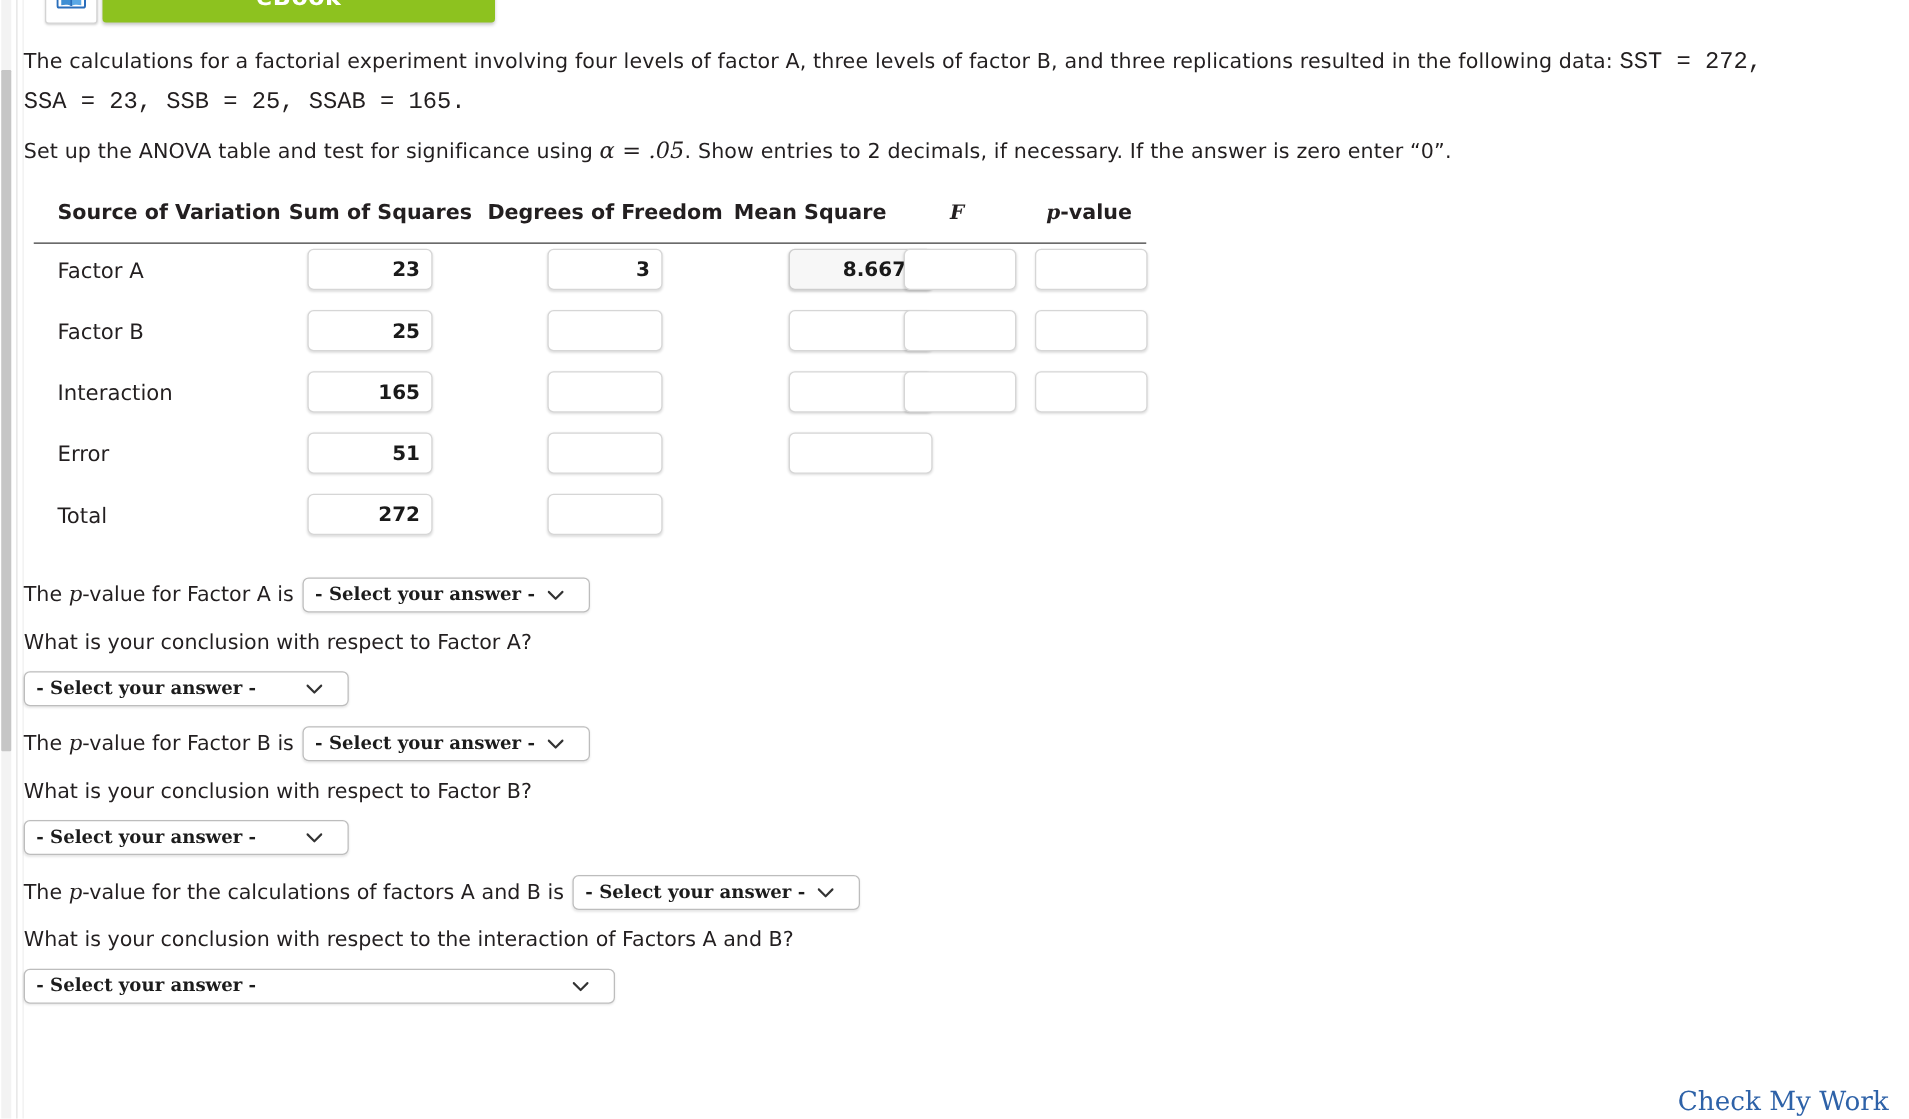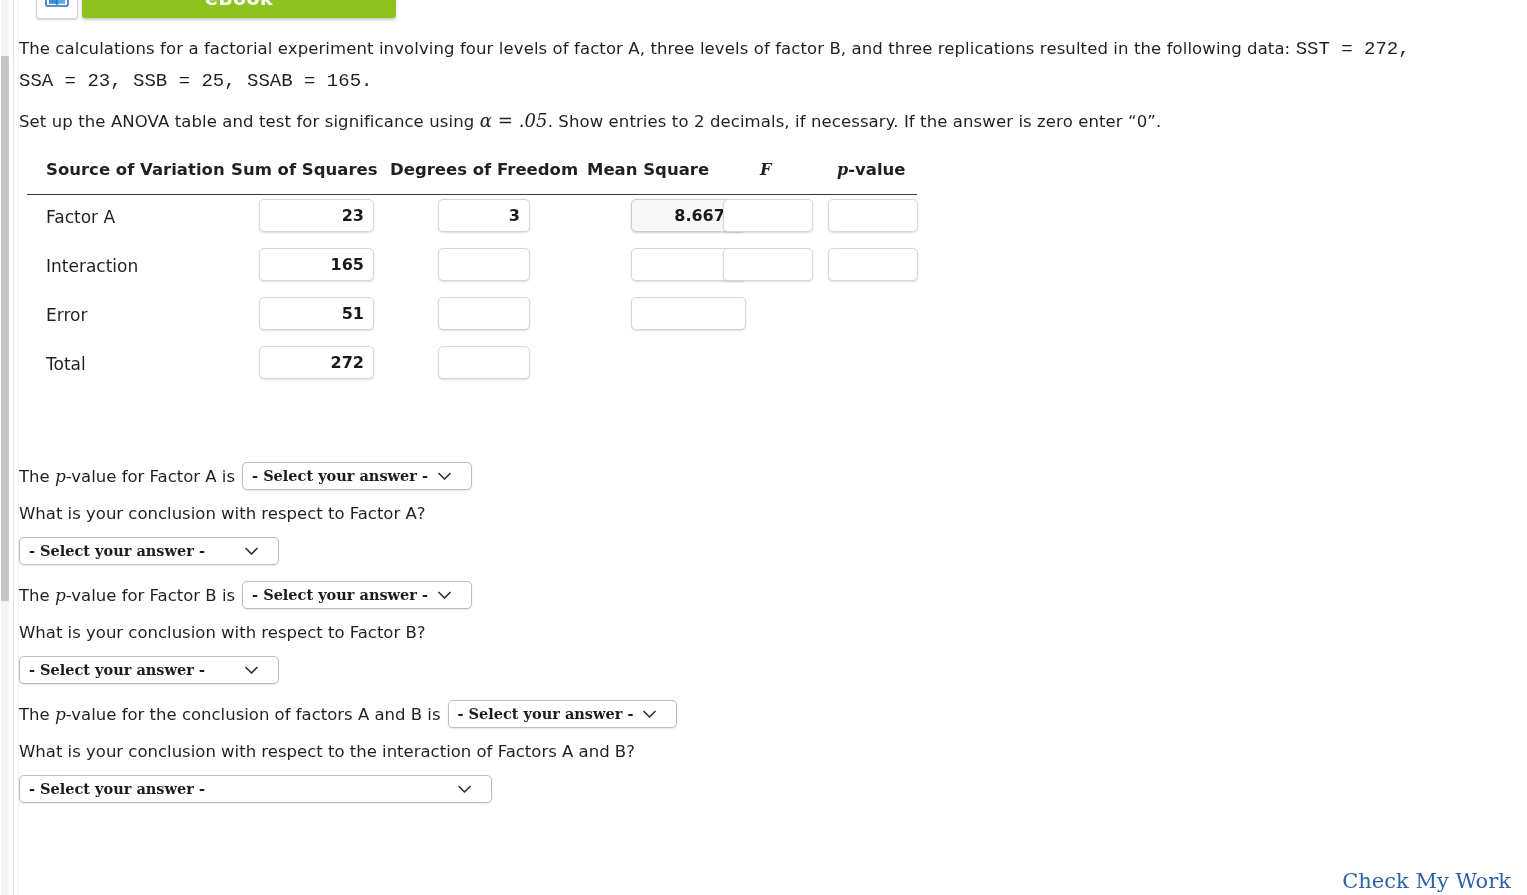--- a/index.html
+++ b/index.html
@@ -170,21 +170,21 @@
     font-family: "DejaVu Sans", "Liberation Sans", sans-serif;
     font-size: 16px;
     font-weight: bold;
     color: #1a1a1a;
     text-align: right;
     padding: 0 9px;
     line-height: 31px;
     overflow: hidden;
     white-space: nowrap;
   }
-  .cell.ss   { left: 232px; width: 115px; }
+  .cell.ss   { left: 219px; width: 100px; }
   .cell.df   { left: 411px; width: 92px; }
   .cell.ms   { left: 604px; width: 115px; }
   .cell.f    { left: 696px; width: 90px; }
   .cell.pv   { left: 801px; width: 90px; }
 
   .cell.focused {
     background: #f7f7f7;
     border-color: #cdcdcd;
     box-shadow: 0 1px 2px rgba(0,0,0,.18);
   }
@@ -293,20 +293,28 @@
 
     <div class="arow">
       <div class="rlabel">Factor A</div>
       <div class="cell ss">23</div>
       <div class="cell df">3</div>
       <div class="cell ms focused">8.6673</div>
       <div class="cell f"></div>
       <div class="cell pv"></div>
     </div>
 
+    <div class="arow">
+      <div class="rlabel">Factor B</div>
+      <div class="cell ss">25</div>
+      <div class="cell df"></div>
+      <div class="cell ms"></div>
+      <div class="cell f"></div>
+      <div class="cell pv"></div>
+    </div>
 
     <div class="arow">
       <div class="rlabel">Interaction</div>
       <div class="cell ss">165</div>
       <div class="cell df"></div>
       <div class="cell ms"></div>
       <div class="cell f"></div>
       <div class="cell pv"></div>
     </div>
 
@@ -373,21 +381,21 @@
       <span>- Select your answer -</span>
       <span class="caret">
         <svg width="13" height="9" viewBox="0 0 13 9">
             <path d="M1 1.5 L6.5 7 L12 1.5" fill="none" stroke="#333" stroke-width="1.7" stroke-linecap="round" stroke-linejoin="round"></path>
           </svg>
       </span>
     </span>
   </div>
 
   <div class="qline" id="q-ab-p">
-    <span class="qtext"><span>The </span><span class="pital">p</span><span>-value for the conclusion of factors A and B is</span></span>
+    <span class="qtext"><span>The </span><span class="pital">p</span><span>-value for the calculations of factors A and B is</span></span>
     <span class="sel inline">
       <span>- Select your answer -</span>
       <span class="caret">
         <svg width="13" height="9" viewBox="0 0 13 9">
             <path d="M1 1.5 L6.5 7 L12 1.5" fill="none" stroke="#333" stroke-width="1.7" stroke-linecap="round" stroke-linejoin="round"></path>
           </svg>
       </span>
     </span>
   </div>
 

